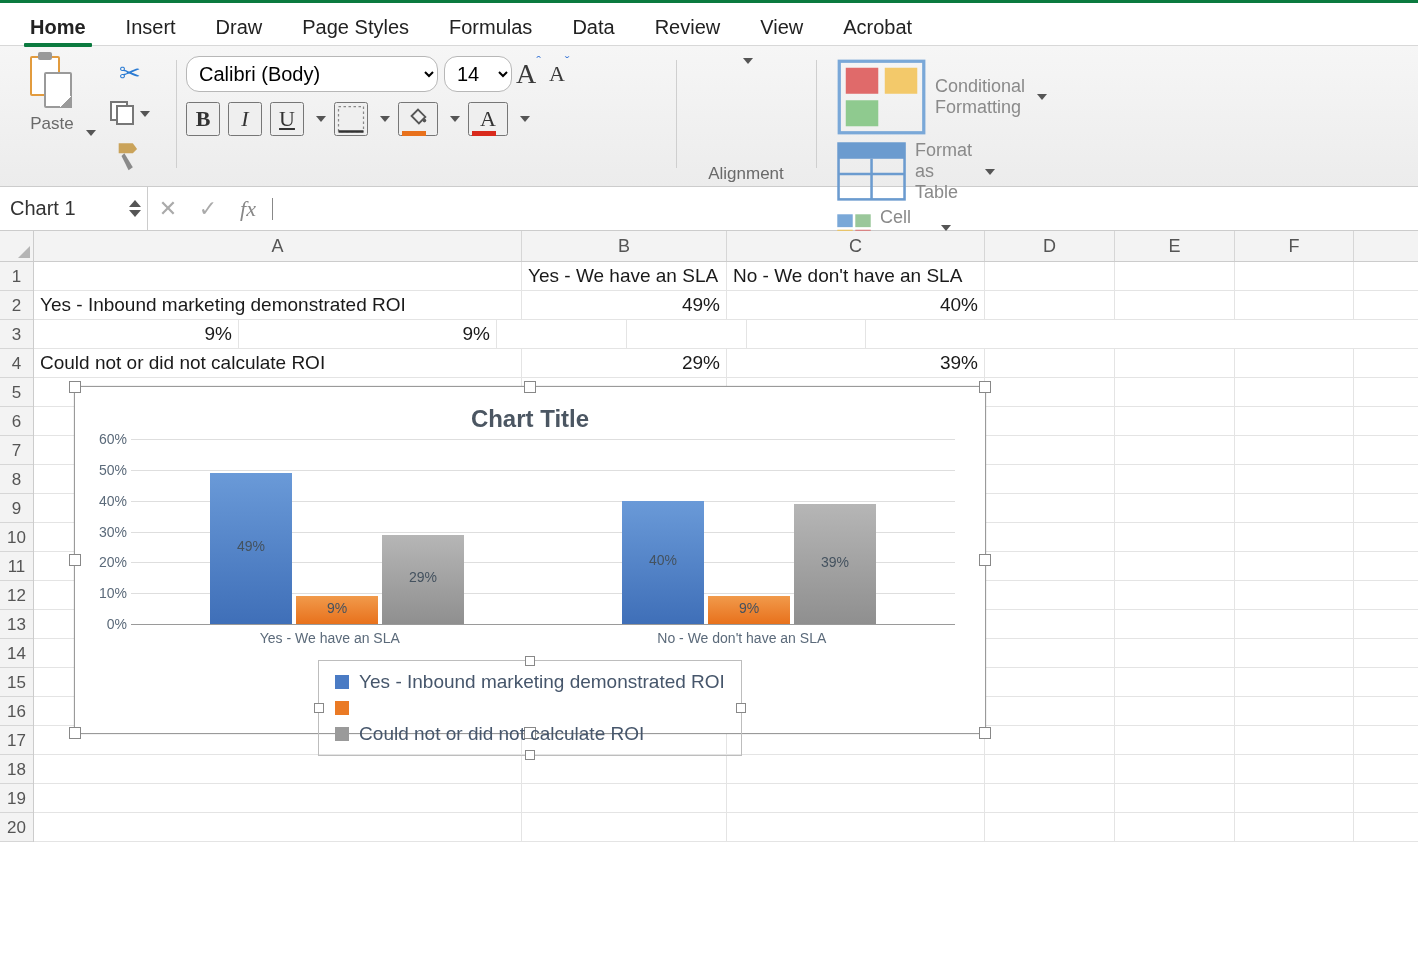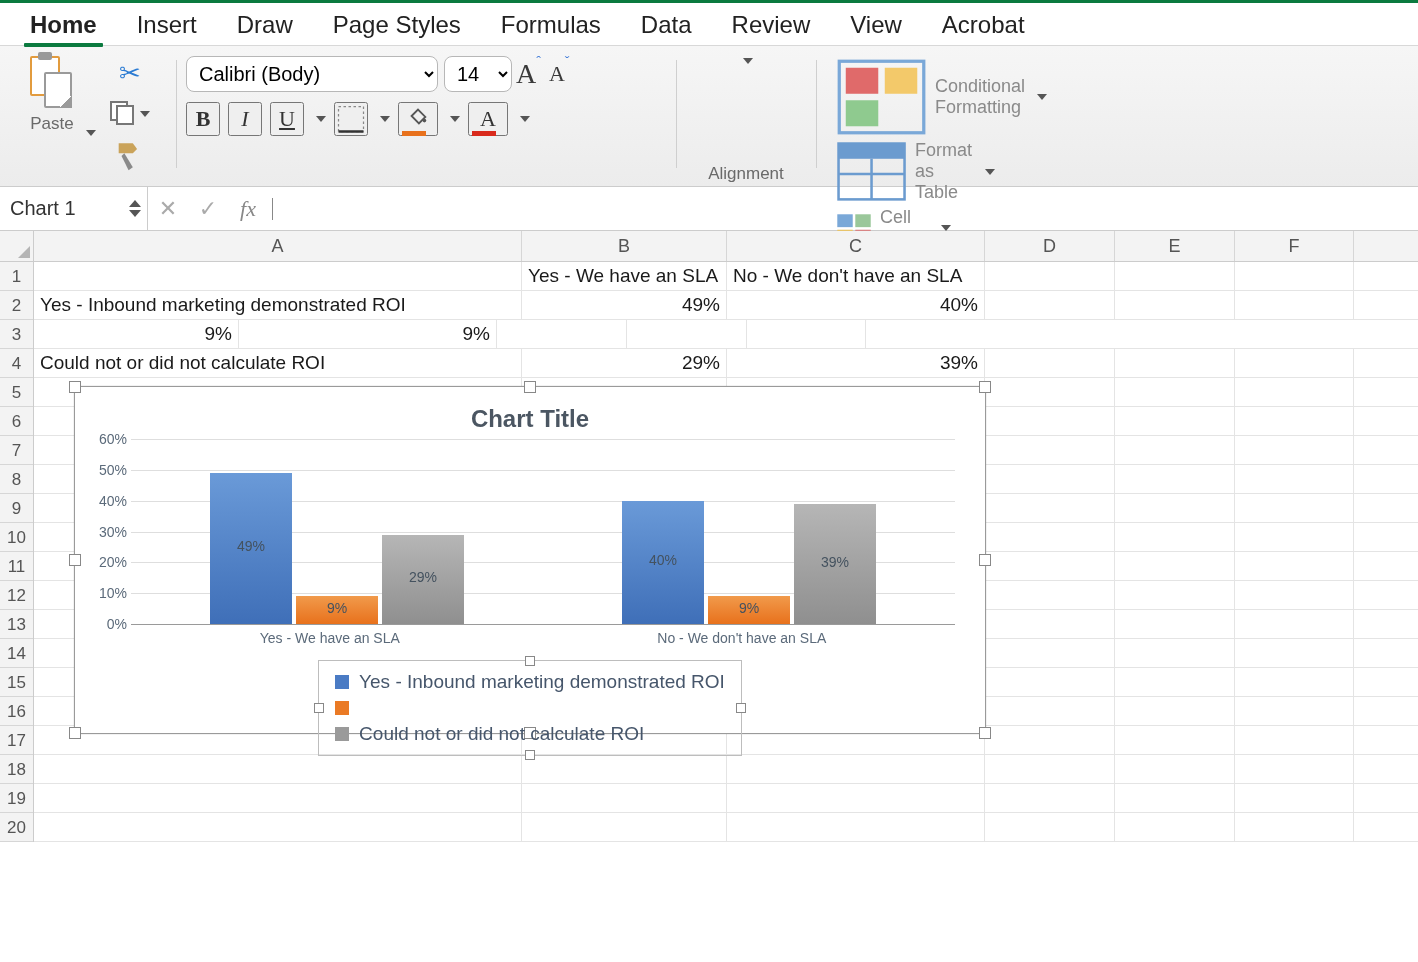--- a/index.html
+++ b/index.html
@@ -16,21 +16,21 @@
   
   .ribbon-tabs {
     display: flex;
     align-items: flex-end;
     height: 42px;
     padding: 0 10px;
     background: #fff;
   }
   .ribbon-tab {
     padding: 8px 20px 6px;
-    font-size: 24px;
+    font-size: 20px;
     color: #222;
     cursor: pointer;
     position: relative;
   }
   .ribbon-tab.active {
     font-weight: 700;
   }
   .ribbon-tab.active::after {
     content: "";
     position: absolute;
@@ -85,21 +85,21 @@
   .scissors { color:#2b7bd3;font-size:26px; }
   .copy-icon { position:relative; width:26px;height:26px;}
   .copy-icon .a,.copy-icon .b{position:absolute;border:2px solid #777;width:18px;height:20px;background:#fff;}
   .copy-icon .a{left:0;top:0;}
   .copy-icon .b{left:6px;top:4px;}
   .brush-icon svg { width:34px;height:34px;}
   
   
   .font-select {
     height: 36px; border:1px solid #b7b7b7; background:#fff; font-size:20px;
-    padding: 0 8px; border-radius:8px;
+    padding: 0 8px; border-radius:13px;
   }
   .font-name { width: 252px; margin-right:6px; }
   .font-size { width: 68px; }
   .aA { font-family: "Times New Roman",serif; font-size:28px; padding:0 4px; color:#3a3a3a; }
   .aA sup { color:#3b77d6; font-size:14px; position:relative; top:-12px;}
   .fbtn { width:34px;height:34px;display:flex;align-items:center;justify-content:center;font-size:22px;color:#333;cursor:pointer;}
   .bold{font-weight:800;font-family:Georgia,serif;}
   .italic{font-style:italic;font-family:Georgia,serif;}
   .underline{text-decoration:underline;font-family:Georgia,serif;}
   .bucket-icon,.fontcolor-icon{position:relative;display:inline-block;}

